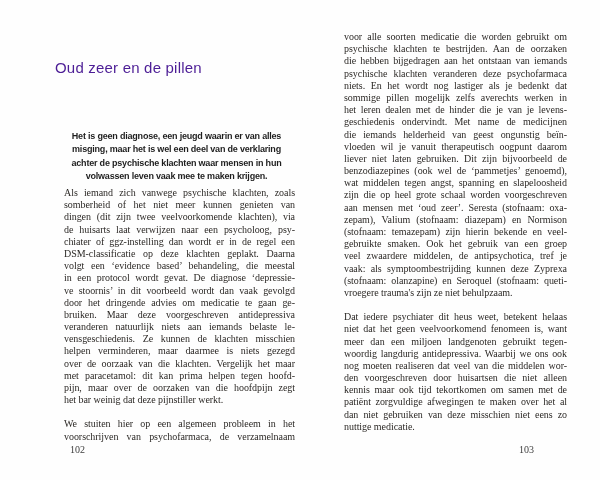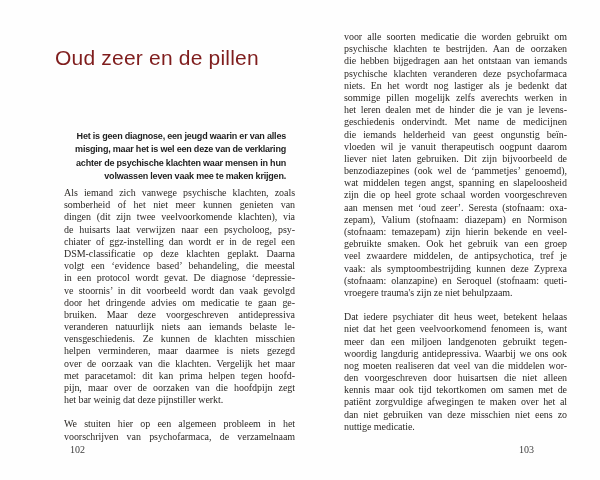--- a/index.html
+++ b/index.html
@@ -11,43 +11,43 @@
     position: relative;
     width: 600px;
     height: 480px;
     background: #fefefe;
     overflow: hidden;
     font-family: "Liberation Serif", serif;
   }
   .chapter-title {
     position: absolute;
     left: 55px;
-    top: 46px;
+    top: 59px;
     width: 240px;
     font-family: "Liberation Sans", sans-serif;
-    font-size: 21px;
+    font-size: 15px;
     font-weight: 400;
     letter-spacing: 0.2px;
-    color: #7f1d1d;
+    color: #4c1d95;
   }
   .intro {
     position: absolute;
     left: 55px;
     top: 130px;
     width: 231px;
     font-family: "Liberation Sans", sans-serif;
     font-weight: bold;
     font-size: 9px;
     letter-spacing: -0.2px;
     color: #1e1e1e;
   }
   .intro .line {
     height: 13.4px;
     line-height: 13.4px;
-    text-align: right;
+    text-align: center;
     overflow: hidden;
     white-space: nowrap;
     padding-left: 12px;
   }
   .body-col {
     position: absolute;
     color: #2c2926;
   }
   .body-left {
     left: 64px;
@@ -85,21 +85,21 @@
 </style>
 </head>
 <body>
 
 <div class="spread">
 
   <div class="chapter-title">Oud zeer en de pillen</div>
 
   <div class="intro">
       <div class="line">Het is geen diagnose, een jeugd waarin er van alles</div>
-      <div class="line">misging, maar het is wel een deze van de verklaring</div>
+      <div class="line">misging, maar het is wel een deel van de verklaring</div>
       <div class="line">achter de psychische klachten waar mensen in hun</div>
       <div class="line">volwassen leven vaak mee te maken krijgen.</div>
     </div>
 
   <div class="body-col body-left">
       <div class="paragraph">
         <div class="line">Als iemand zich vanwege psychische klachten, zoals</div>
         <div class="line">somberheid of het niet meer kunnen genieten van</div>
         <div class="line">dingen (dit zijn twee veelvoorkomende klachten), via</div>
         <div class="line">de huisarts laat verwijzen naar een psycholoog, psy-</div>

